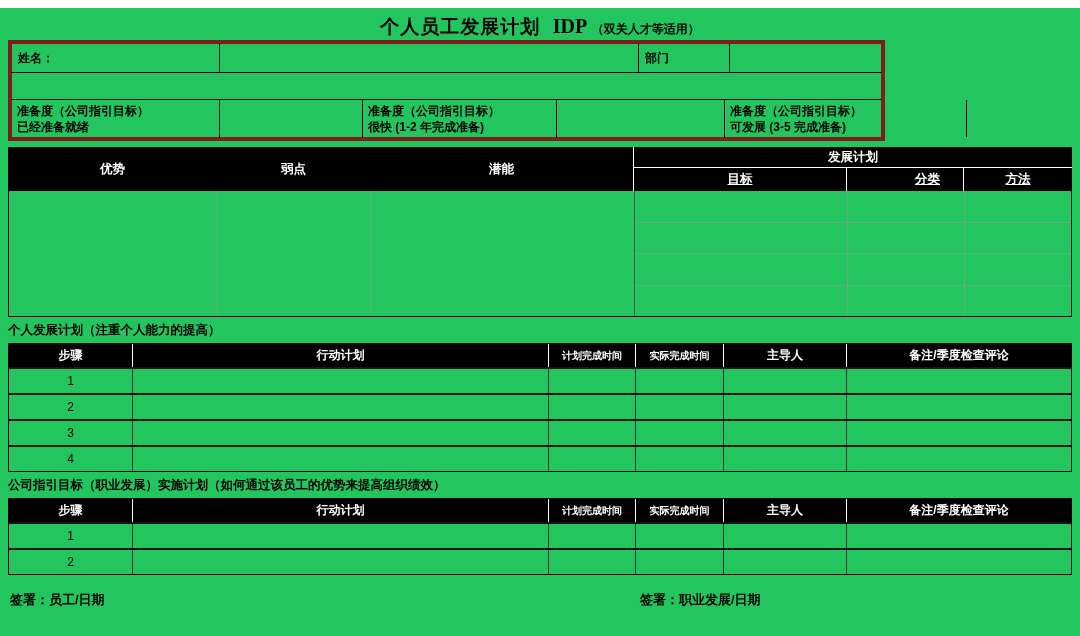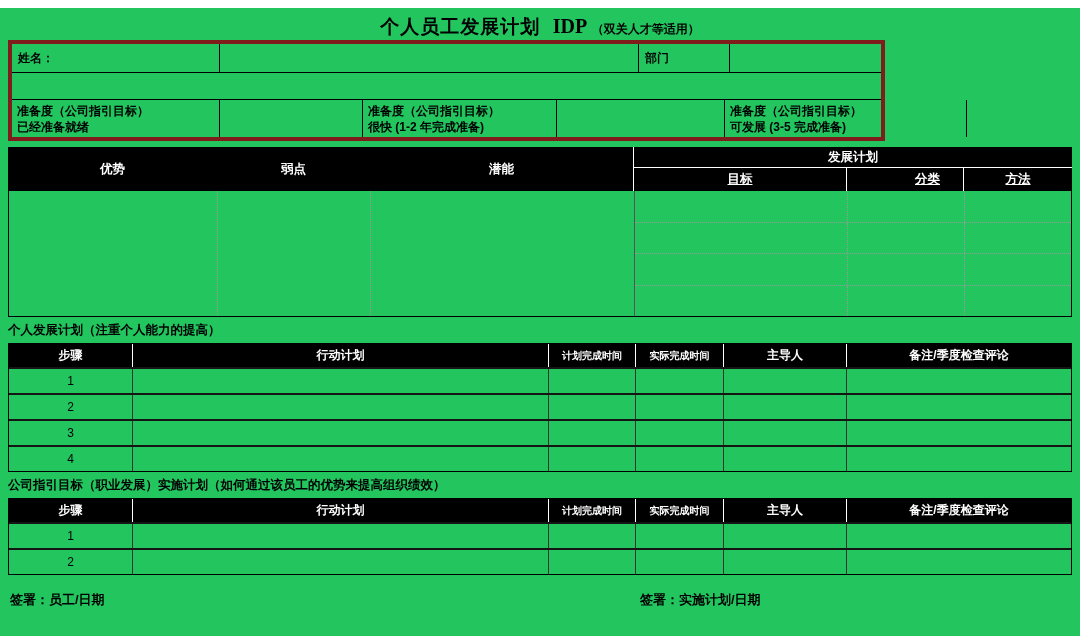--- a/index.html
+++ b/index.html
@@ -226,16 +226,16 @@
       <div class="bcell sc2"></div>
       <div class="bcell sc3"></div>
       <div class="bcell sc4"></div>
       <div class="bcell sc5"></div>
       <div class="bcell sc6"></div>
     </div>
   </div>
 
   <div class="sigs">
     <span class="sig-emp">签署：员工/日期</span>
-    <span class="sig-mgr">签署：实施计划/日期</span>
+    <span class="sig-mgr">签署：职业发展/日期</span>
   </div>
 
 </div>
 
 </body></html>

